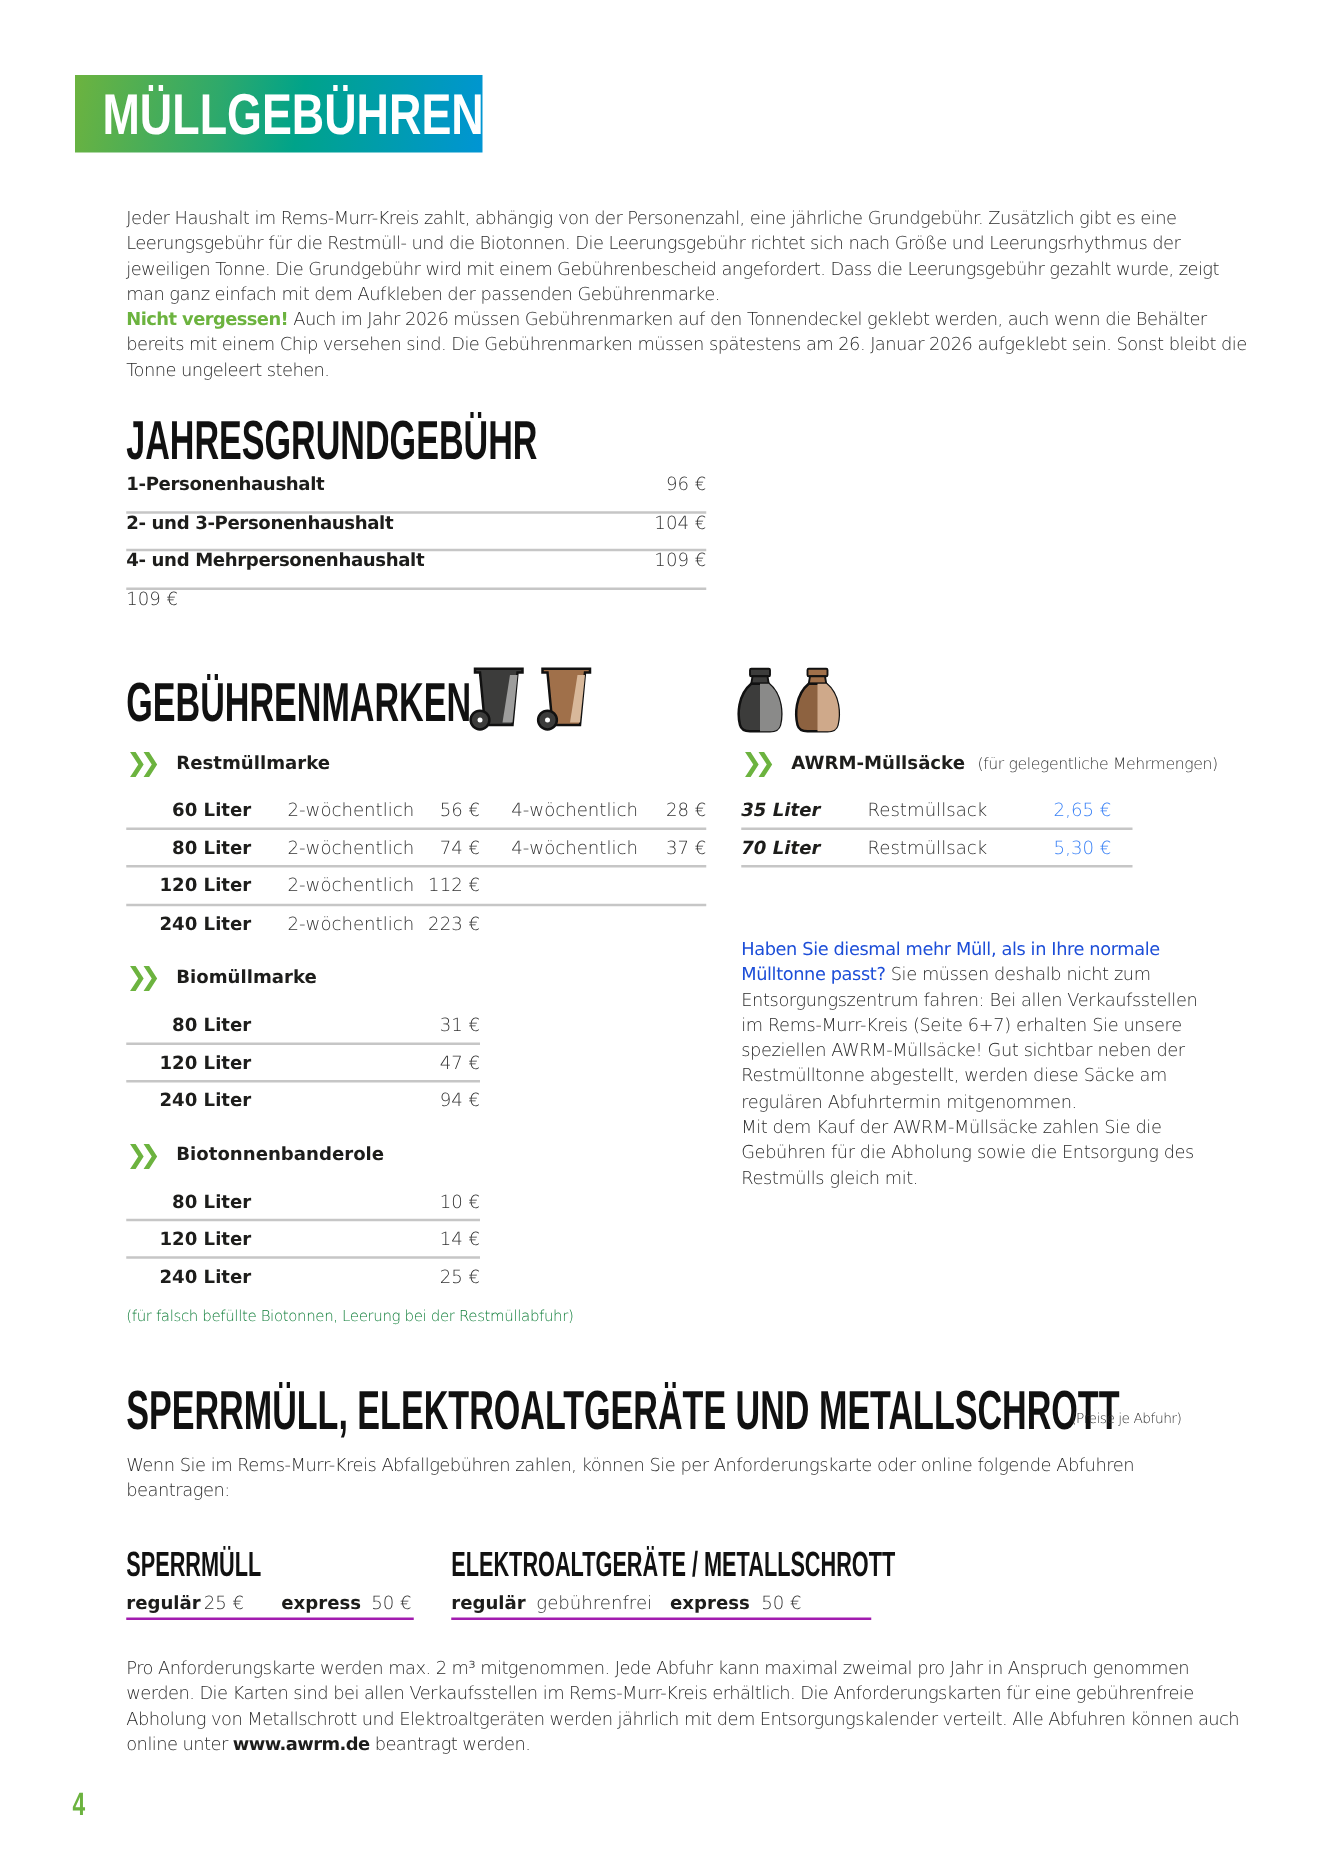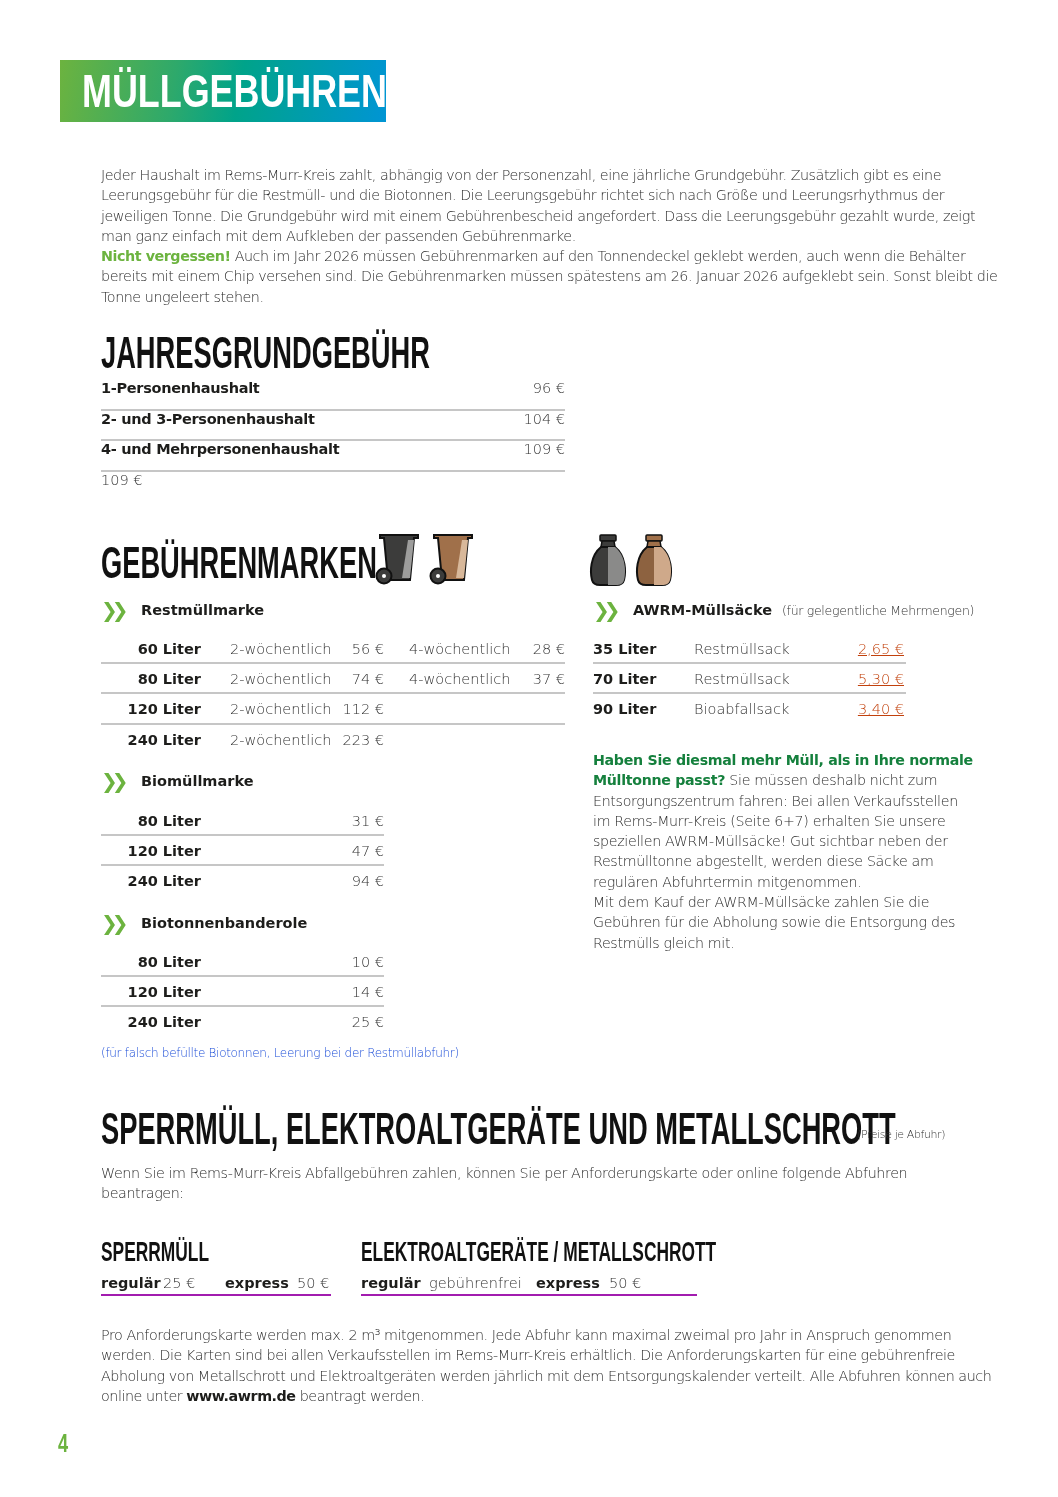--- a/index.html
+++ b/index.html
@@ -42,32 +42,32 @@
   .mrow .price1 { right: 181px; font-weight: 300; color: #333; text-align: right; }
   .mrow .freq2 { left: 308px; font-weight: 300; color: #333; }
   .mrow .price2 { right: 0; font-weight: 300; color: #333; text-align: right; }
 
   .btable { position: absolute; left: 101px; width: 283px; }
   .brow { position: relative; height: 30.2px; font-size: 14.5px; }
   .brow span { position: absolute; top: 7px; }
   .brow .size { right: 183px; font-weight: 700; white-space: nowrap; }
   .brow .price { right: 0; font-weight: 300; color: #333; }
 
-  .footnote { position: absolute; left: 101px; top: 1046px; font-size: 12px; font-weight: 300; color: #1d4ed8; letter-spacing: -0.3px; }
+  .footnote { position: absolute; left: 101px; top: 1046px; font-size: 12px; font-weight: 300; color: #15803d; letter-spacing: -0.3px; }
 
   
   .stable { position: absolute; left: 593px; top: 634px; width: 313px; }
   .srow { position: relative; height: 30.2px; font-size: 14.5px; }
   .srow span { position: absolute; top: 7px; }
-  .srow .size { left: 0; font-weight: 700; }
+  .srow .size { left: 0; font-weight: 700; font-style: italic; }
   .srow .type { left: 101px; font-weight: 300; color: #333; }
-  .srow .price { right: 2px; font-weight: 300; color: #c2410c; text-decoration: underline; }
+  .srow .price { right: 17px; font-weight: 300; color: #3b82f6; }
 
   .sack-text { position: absolute; left: 593px; top: 750px; width: 380px; font-size: 14.2px; line-height: 20.3px; color: #2b2b2b; font-weight: 300; letter-spacing: -0.3px; }
-  .sack-text b { font-weight: 700; color: #15803d; }
+  .sack-text b { font-weight: 400; color: #1d4ed8; }
 
   .sp-intro { position: absolute; left: 101px; top: 1163px; width: 880px; font-size: 14.3px; line-height: 20.3px; color: #2b2b2b; font-weight: 300; letter-spacing: -0.4px; }
 
   .pair { position: absolute; display: flex; align-items: center; height: 24px; font-size: 14.5px; border-bottom: 2px solid #a21caf; }
   .pair .k { font-weight: 700; }
   .pair .v { font-weight: 300; color: #333; }
 
   .outro { position: absolute; left: 101px; top: 1325px; width: 905px; font-size: 14.3px; line-height: 20.3px; color: #2b2b2b; font-weight: 300; letter-spacing: -0.45px; }
   .outro b { font-weight: 700; color: #1d1d1b; }
 
@@ -217,25 +217,20 @@
   <div class="srow row-line">
     <span class="size">35 Liter</span>
     <span class="type">Restmüllsack</span>
     <span class="price">2,65 €</span>
   </div>
   <div class="srow row-line">
     <span class="size">70 Liter</span>
     <span class="type">Restmüllsack</span>
     <span class="price">5,30 €</span>
   </div>
-  <div class="srow">
-    <span class="size">90 Liter</span>
-    <span class="type">Bioabfallsack</span>
-    <span class="price">3,40 €</span>
-  </div>
 </div>
 <div class="sack-text">
   <p><b>Haben Sie diesmal mehr Müll, als in Ihre normale Mülltonne passt?</b><span> Sie müssen deshalb nicht zum Entsorgungszentrum fahren: Bei allen Verkaufsstellen im Rems-Murr-Kreis (Seite 6+7) erhalten Sie unsere speziellen AWRM-Müllsäcke! Gut sichtbar neben der Restmülltonne abgestellt, werden diese Säcke am regulären Abfuhrtermin mitgenommen.</span></p>
   <p style="">Mit dem Kauf der AWRM-Müllsäcke zahlen Sie die Gebühren für die Abholung sowie die Entsorgung des Restmülls gleich mit.</p>
 </div>
 
 <div class="h-section" style="left:101px; top:1104px; font-size:44px;">SPERRMÜLL, ELEKTROALTGERÄTE UND METALLSCHROTT</div>
 <div style="position:absolute; left:857px; top:1128px; font-size:11px; font-weight:300; color:#333; letter-spacing:-0.4px;">(Preise je Abfuhr)</div>
 <div class="sp-intro">Wenn Sie im Rems-Murr-Kreis Abfallgebühren zahlen, können Sie per Anforderungskarte oder online folgende Abfuhren beantragen:</div>
 

